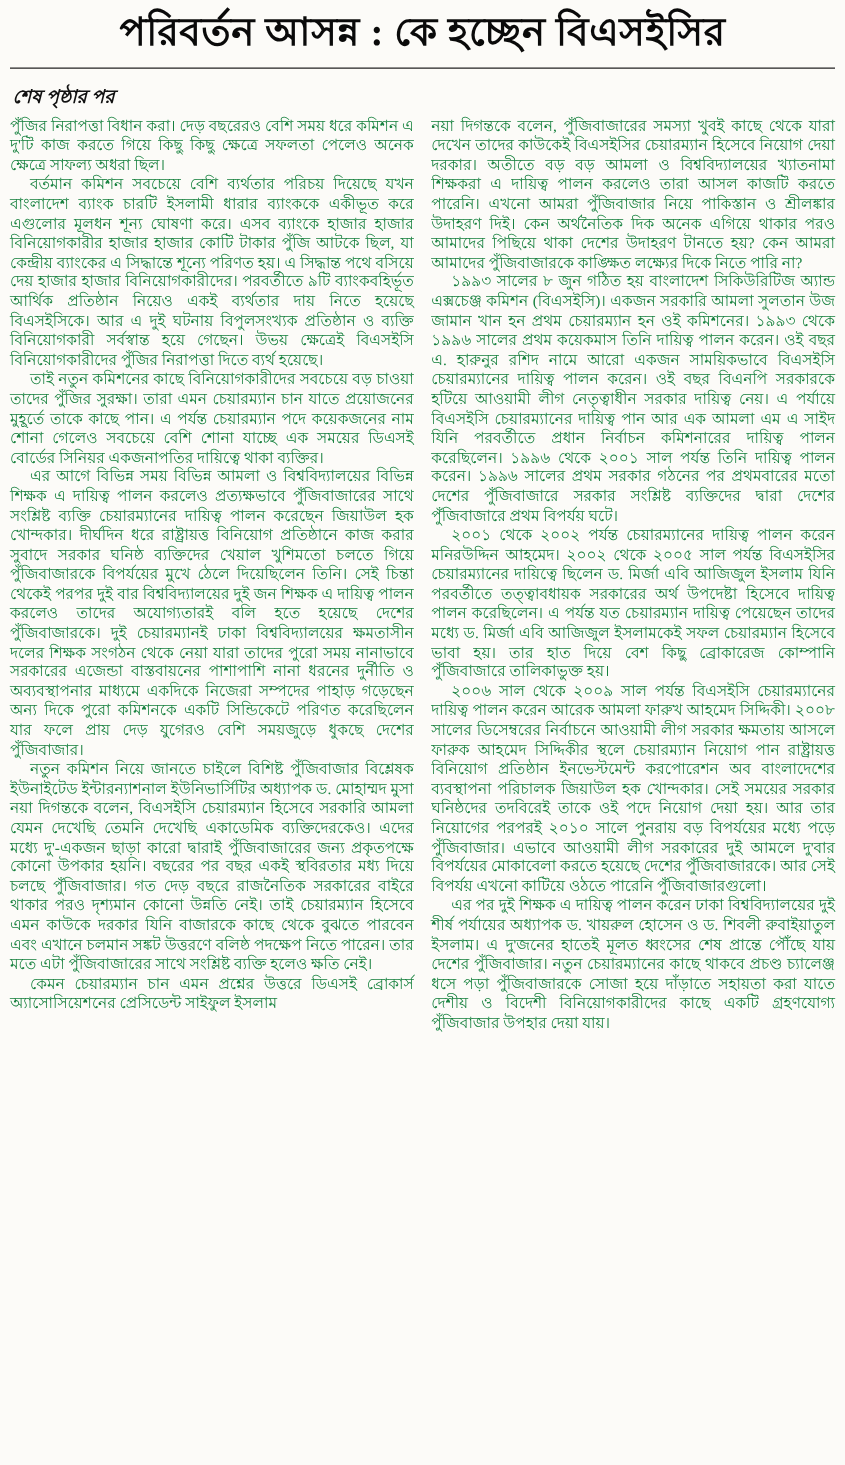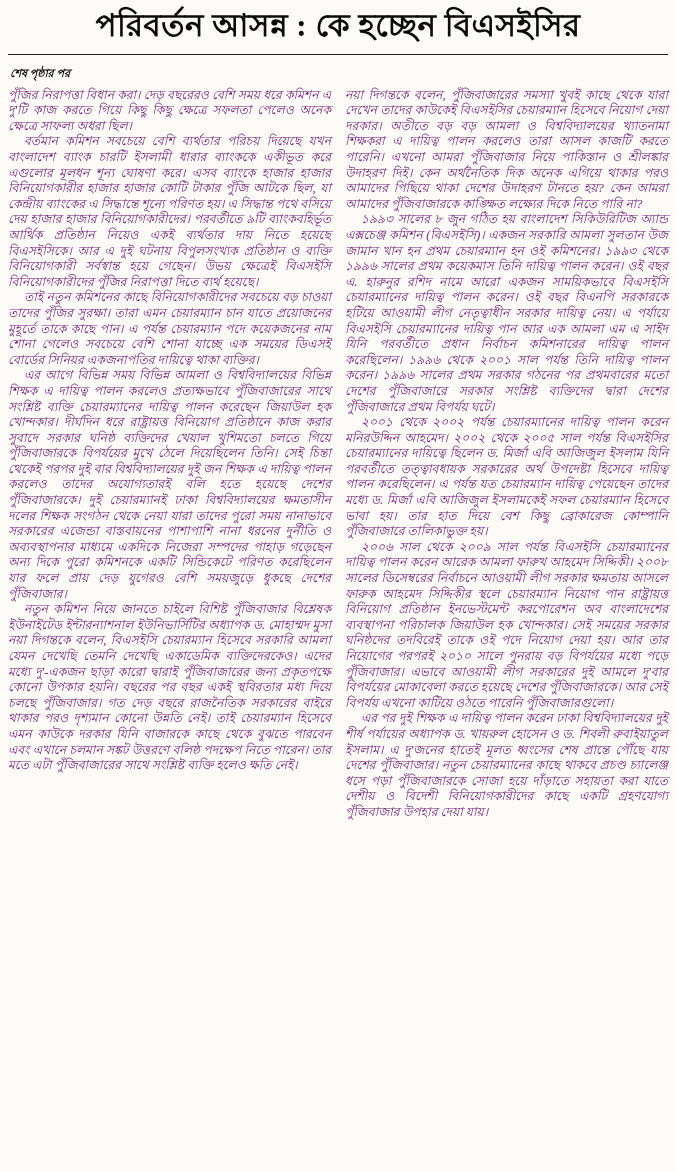--- a/index.html
+++ b/index.html
@@ -33,43 +33,42 @@
     border: 0;
     border-top: 1.5px solid #222;
     margin: 4px 8px 0 8px;
   }
   .body-area {
     padding: 8px 8px 0 8px;
   }
   .kicker {
     font-weight: 700;
     font-style: italic;
-    font-size: 11px;
+    font-size: 15px;
     margin: 2px 0 4px 2px;
   }
   .columns {
     display: flex;
     gap: 14px;
     align-items: flex-start;
   }
   .col {
     flex: 1 1 0;
     min-width: 0;
   }
   .col p {
     margin: 0;
     font-size: 12.3px;
     line-height: 15.6px;
     text-align: justify;
     text-indent: 16px;
     font-weight: 500;
     word-break: break-word;
     hyphens: auto;
-    color: #701a75;
-    font-style: italic;
+    color: #15803d;
   }
   .col p:first-of-type {
     text-indent: 0;
   }
 </style>
 </head>
 <body>
 
 <div class="page">
 
@@ -87,20 +86,21 @@
           <p>পুঁজির নিরাপত্তা বিধান করা। দেড় বছরেরও বেশি সময় ধরে কমিশন এ দু'টি কাজ করতে গিয়ে কিছু কিছু ক্ষেত্রে সফলতা পেলেও অনেক ক্ষেত্রে সাফল্য অধরা ছিল।</p>
 
           <p>বর্তমান কমিশন সবচেয়ে বেশি ব্যর্থতার পরিচয় দিয়েছে যখন বাংলাদেশ ব্যাংক চারটি ইসলামী ধারার ব্যাংককে একীভূত করে এগুলোর মূলধন শূন্য ঘোষণা করে। এসব ব্যাংকে হাজার হাজার বিনিয়োগকারীর হাজার হাজার কোটি টাকার পুঁজি আটকে ছিল, যা কেন্দ্রীয় ব্যাংকের এ সিদ্ধান্তে শূন্যে পরিণত হয়। এ সিদ্ধান্ত পথে বসিয়ে দেয় হাজার হাজার বিনিয়োগকারীদের। পরবর্তীতে ৯টি ব্যাংকবহির্ভূত আর্থিক প্রতিষ্ঠান নিয়েও একই ব্যর্থতার দায় নিতে হয়েছে বিএসইসিকে। আর এ দুই ঘটনায় বিপুলসংখ্যক প্রতিষ্ঠান ও ব্যক্তি বিনিয়োগকারী সর্বস্বান্ত হয়ে গেছেন। উভয় ক্ষেত্রেই বিএসইসি বিনিয়োগকারীদের পুঁজির নিরাপত্তা দিতে ব্যর্থ হয়েছে।</p>
 
           <p>তাই নতুন কমিশনের কাছে বিনিয়োগকারীদের সবচেয়ে বড় চাওয়া তাদের পুঁজির সুরক্ষা। তারা এমন চেয়ারম্যান চান যাতে প্রয়োজনের মুহূর্তে তাকে কাছে পান। এ পর্যন্ত চেয়ারম্যান পদে কয়েকজনের নাম শোনা গেলেও সবচেয়ে বেশি শোনা যাচ্ছে এক সময়ের ডিএসই বোর্ডের সিনিয়র একজনাপতির দায়িত্বে থাকা ব্যক্তির।</p>
 
           <p>এর আগে বিভিন্ন সময় বিভিন্ন আমলা ও বিশ্ববিদ্যালয়ের বিভিন্ন শিক্ষক এ দায়িত্ব পালন করলেও প্রত্যক্ষভাবে পুঁজিবাজারের সাথে সংশ্লিষ্ট ব্যক্তি চেয়ারম্যানের দায়িত্ব পালন করেছেন জিয়াউল হক খোন্দকার। দীর্ঘদিন ধরে রাষ্ট্রায়ত্ত বিনিয়োগ প্রতিষ্ঠানে কাজ করার সুবাদে সরকার ঘনিষ্ঠ ব্যক্তিদের খেয়াল খুশিমতো চলতে গিয়ে পুঁজিবাজারকে বিপর্যয়ের মুখে ঠেলে দিয়েছিলেন তিনি। সেই চিন্তা থেকেই পরপর দুই বার বিশ্ববিদ্যালয়ের দুই জন শিক্ষক এ দায়িত্ব পালন করলেও তাদের অযোগ্যতারই বলি হতে হয়েছে দেশের পুঁজিবাজারকে। দুই চেয়ারম্যানই ঢাকা বিশ্ববিদ্যালয়ের ক্ষমতাসীন দলের শিক্ষক সংগঠন থেকে নেয়া যারা তাদের পুরো সময় নানাভাবে সরকারের এজেন্ডা বাস্তবায়নের পাশাপাশি নানা ধরনের দুর্নীতি ও অব্যবস্থাপনার মাধ্যমে একদিকে নিজেরা সম্পদের পাহাড় গড়েছেন অন্য দিকে পুরো কমিশনকে একটি সিন্ডিকেটে পরিণত করেছিলেন যার ফলে প্রায় দেড় যুগেরও বেশি সময়জুড়ে ধুকছে দেশের পুঁজিবাজার।</p>
 
           <p>নতুন কমিশন নিয়ে জানতে চাইলে বিশিষ্ট পুঁজিবাজার বিশ্লেষক ইউনাইটেড ইন্টারন্যাশনাল ইউনিভার্সিটির অধ্যাপক ড. মোহাম্মদ মুসা নয়া দিগন্তকে বলেন, বিএসইসি চেয়ারম্যান হিসেবে সরকারি আমলা যেমন দেখেছি তেমনি দেখেছি একাডেমিক ব্যক্তিদেরকেও। এদের মধ্যে দু'-একজন ছাড়া কারো দ্বারাই পুঁজিবাজারের জন্য প্রকৃতপক্ষে কোনো উপকার হয়নি। বছরের পর বছর একই স্থবিরতার মধ্য দিয়ে চলছে পুঁজিবাজার। গত দেড় বছরে রাজনৈতিক সরকারের বাইরে থাকার পরও দৃশ্যমান কোনো উন্নতি নেই। তাই চেয়ারম্যান হিসেবে এমন কাউকে দরকার যিনি বাজারকে কাছে থেকে বুঝতে পারবেন এবং এখানে চলমান সঙ্কট উত্তরণে বলিষ্ঠ পদক্ষেপ নিতে পারেন। তার মতে এটা পুঁজিবাজারের সাথে সংশ্লিষ্ট ব্যক্তি হলেও ক্ষতি নেই।</p>
 
+          <p>কেমন চেয়ারম্যান চান এমন প্রশ্নের উত্তরে ডিএসই ব্রোকার্স অ্যাসোসিয়েশনের প্রেসিডেন্ট সাইফুল ইসলাম</p>
         </div>
 
       <div class="col">
 
           <p>নয়া দিগন্তকে বলেন, পুঁজিবাজারের সমস্যা খুবই কাছে থেকে যারা দেখেন তাদের কাউকেই বিএসইসির চেয়ারম্যান হিসেবে নিয়োগ দেয়া দরকার। অতীতে বড় বড় আমলা ও বিশ্ববিদ্যালয়ের খ্যাতনামা শিক্ষকরা এ দায়িত্ব পালন করলেও তারা আসল কাজটি করতে পারেনি। এখনো আমরা পুঁজিবাজার নিয়ে পাকিস্তান ও শ্রীলঙ্কার উদাহরণ দিই। কেন অর্থনৈতিক দিক অনেক এগিয়ে থাকার পরও আমাদের পিছিয়ে থাকা দেশের উদাহরণ টানতে হয়? কেন আমরা আমাদের পুঁজিবাজারকে কাঙ্ক্ষিত লক্ষ্যের দিকে নিতে পারি না?</p>
 
           <p>১৯৯৩ সালের ৮ জুন গঠিত হয় বাংলাদেশ সিকিউরিটিজ অ্যান্ড এক্সচেঞ্জ কমিশন (বিএসইসি)। একজন সরকারি আমলা সুলতান উজ জামান খান হন প্রথম চেয়ারম্যান হন ওই কমিশনের। ১৯৯৩ থেকে ১৯৯৬ সালের প্রথম কয়েকমাস তিনি দায়িত্ব পালন করেন। ওই বছর এ. হারুনুর রশিদ নামে আরো একজন সাময়িকভাবে বিএসইসি চেয়ারম্যানের দায়িত্ব পালন করেন। ওই বছর বিএনপি সরকারকে হটিয়ে আওয়ামী লীগ নেতৃত্বাধীন সরকার দায়িত্ব নেয়। এ পর্যায়ে বিএসইসি চেয়ারম্যানের দায়িত্ব পান আর এক আমলা এম এ সাইদ যিনি পরবর্তীতে প্রধান নির্বাচন কমিশনারের দায়িত্ব পালন করেছিলেন। ১৯৯৬ থেকে ২০০১ সাল পর্যন্ত তিনি দায়িত্ব পালন করেন। ১৯৯৬ সালের প্রথম সরকার গঠনের পর প্রথমবারের মতো দেশের পুঁজিবাজারে সরকার সংশ্লিষ্ট ব্যক্তিদের দ্বারা দেশের পুঁজিবাজারে প্রথম বিপর্যয় ঘটে।</p>
 
           <p>২০০১ থেকে ২০০২ পর্যন্ত চেয়ারম্যানের দায়িত্ব পালন করেন মনিরউদ্দিন আহমেদ। ২০০২ থেকে ২০০৫ সাল পর্যন্ত বিএসইসির চেয়ারম্যানের দায়িত্বে ছিলেন ড. মির্জা এবি আজিজুল ইসলাম যিনি পরবর্তীতে তত্ত্বাবধায়ক সরকারের অর্থ উপদেষ্টা হিসেবে দায়িত্ব পালন করেছিলেন। এ পর্যন্ত যত চেয়ারম্যান দায়িত্ব পেয়েছেন তাদের মধ্যে ড. মির্জা এবি আজিজুল ইসলামকেই সফল চেয়ারম্যান হিসেবে ভাবা হয়। তার হাত দিয়ে বেশ কিছু ব্রোকারেজ কোম্পানি পুঁজিবাজারে তালিকাভুক্ত হয়।</p>
 

